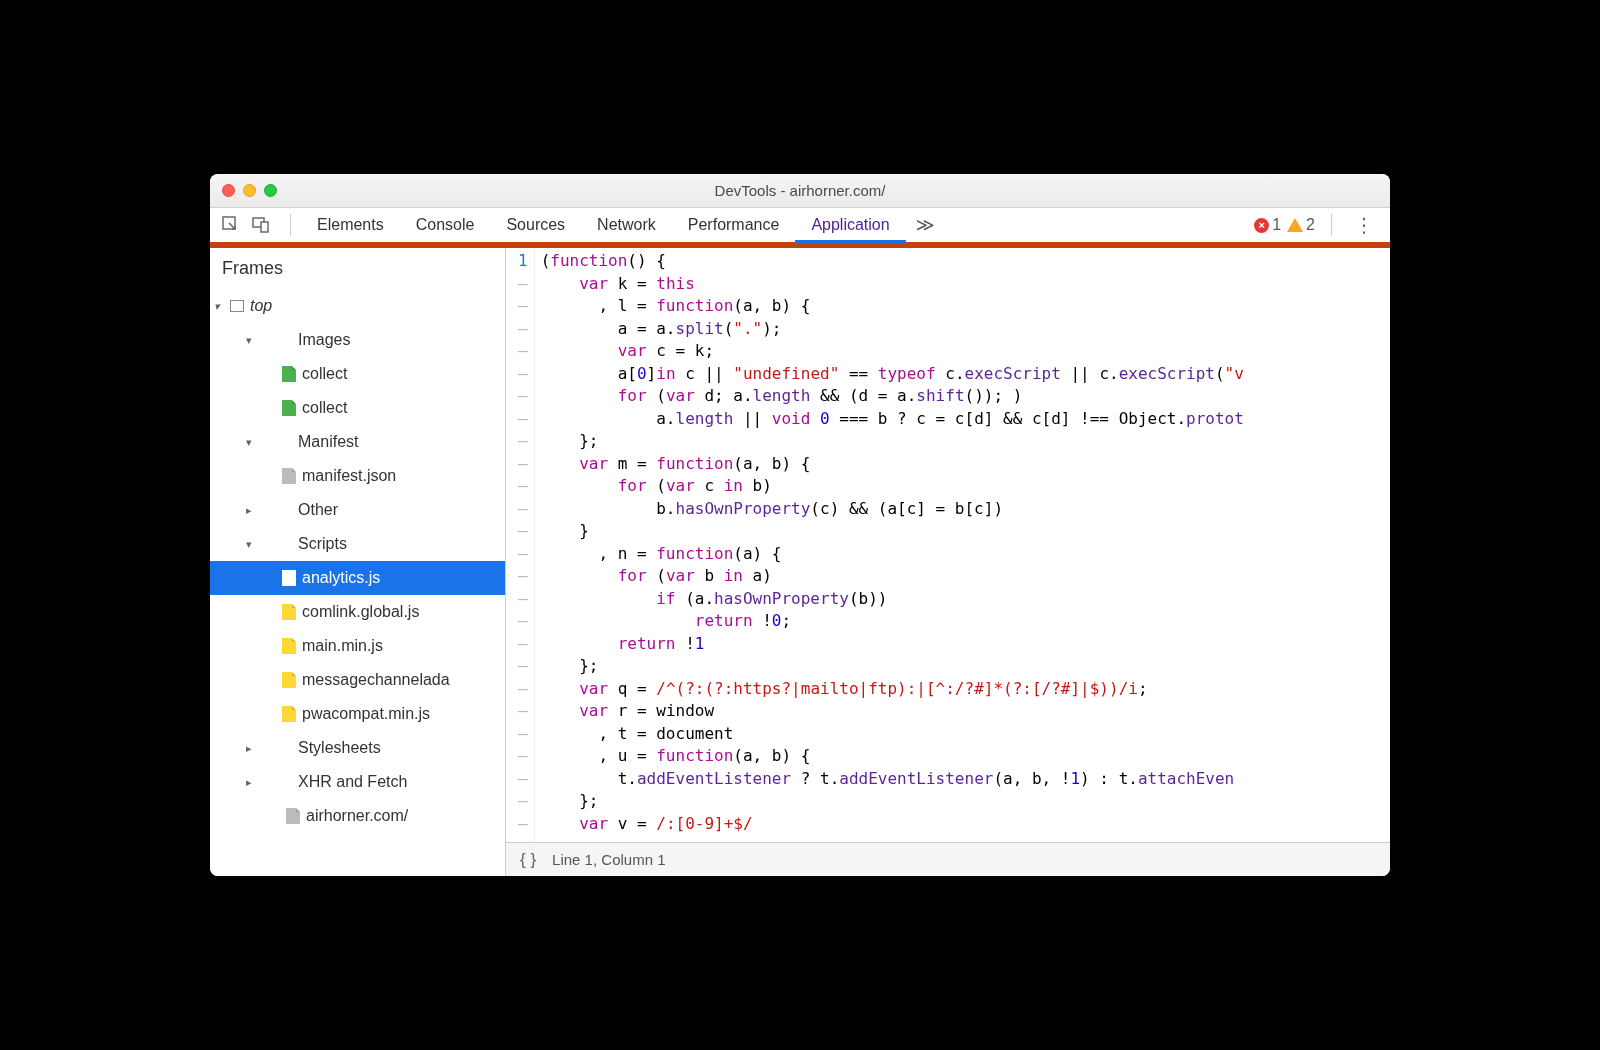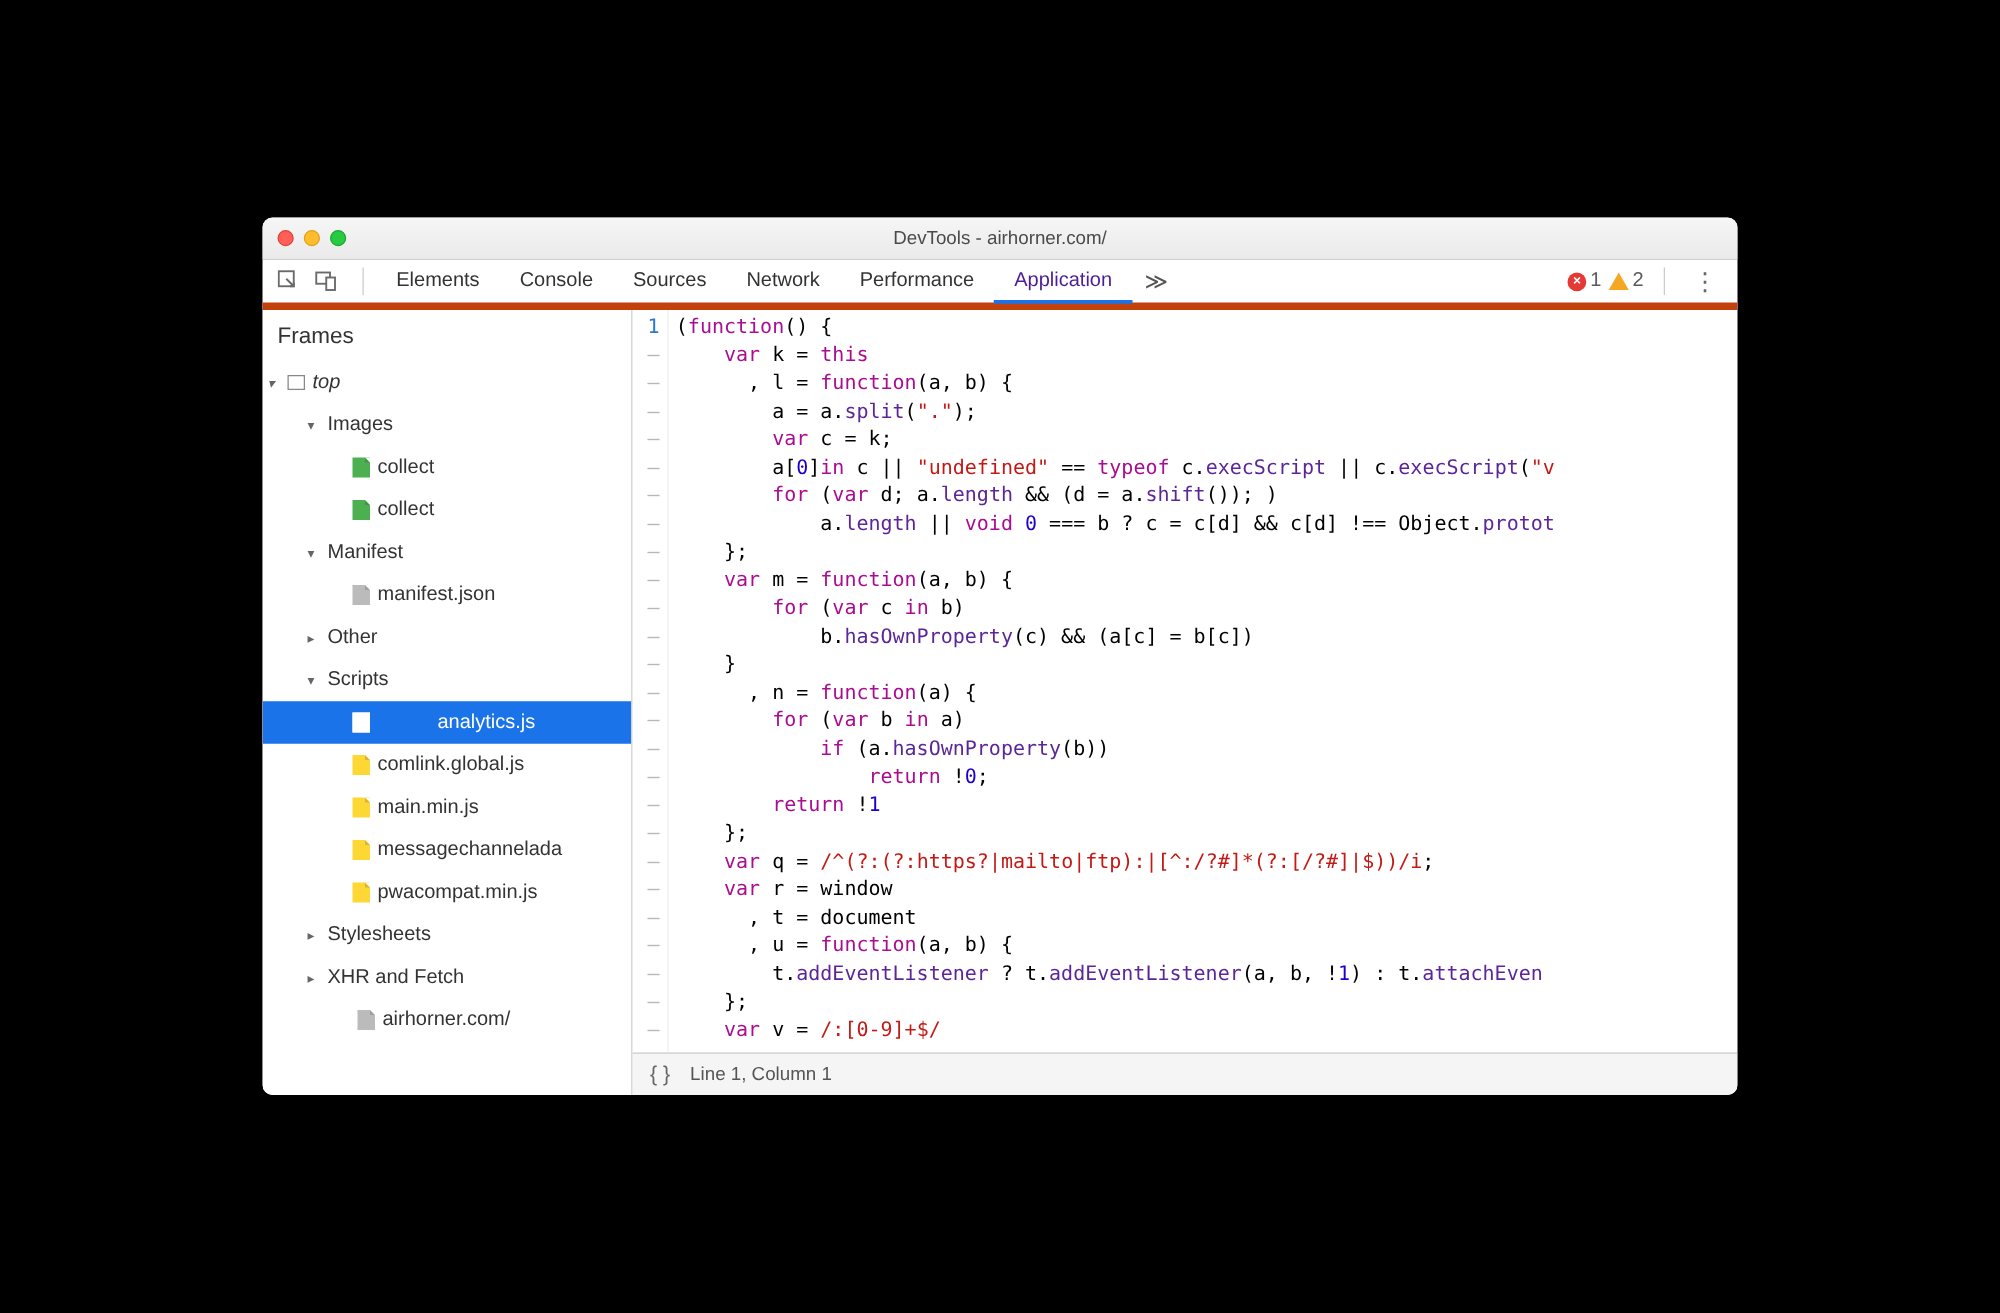--- a/index.html
+++ b/index.html
@@ -54,34 +54,34 @@
   .overflow { margin-left:10px; font-size:18px; color:#555; cursor:pointer;}
   .toolbar-right { margin-left:auto; display:flex; align-items:center; gap:6px;}
   .err-badge { display:flex; align-items:center; gap:3px;}
   .err-circ{ width:15px; height:15px; border-radius:50%; background:#e53935; color:#fff; display:flex; align-items:center; justify-content:center; font-size:11px; font-weight:bold;}
   .warn-tri{ width:0; height:0; border-left:8px solid transparent; border-right:8px solid transparent; border-bottom:14px solid #f5a623; position:relative;}
   .kebab { font-size:20px; color:#666; cursor:pointer; padding:0 6px;}
   .content { flex:1; display:flex; overflow:hidden;}
   .sidebar { width:296px; border-right:1px solid #ccc; overflow-y:auto; background:#fff; font-size:16px; color:#333;}
   .section-header { padding:10px 12px; font-size:18px; color:#333;}
   .tree-row { display:flex; align-items:center; height:34px; cursor:pointer; white-space:nowrap; overflow:hidden;}
-  .tree-row.selected { background:#1a73e8; color:#fff;gap:48px;}
+  .tree-row.selected { background:#1a73e8; color:#fff;}
   .tree-row.selected .file-ico{ filter:brightness(2);}
   .disclosure { width:12px; height:12px; margin-right:4px; display:inline-flex; color:#666;}
   .disclosure::before{content:"▸"; font-size:11px;}
   .disclosure.open::before{content:"▾";}
   .frame-ico{ width:14px; height:12px; border:1.5px solid #888; margin-right:6px;}
   .file-ico{ width:14px; height:16px; margin-right:6px; background:#ddd; position:relative;}
   .file-ico.green{ background:#4caf50;}
   .file-ico.yellow{ background:#fdd835;}
   .file-ico.gray{ background:#bbb;}
   .file-ico.white{ background:#f5f5f5; border:1px solid #bbb;}
   .file-ico::before{content:""; position:absolute; top:0; right:0; border-left:4px solid rgba(0,0,0,0.15); border-top:4px solid #fff;}
   .tree-row.selected .file-ico.white{ background:#fff;}
-  .pad1{padding-left:4px;font-style:italic;} .pad2{padding-left:36px;} .pad3{padding-left:76px;} .pad4{padding-left:72px;text-align:right;}
+  .pad1{padding-left:4px;font-style:italic;} .pad2{padding-left:36px;gap:36px;} .pad3{padding-left:76px;} .pad4{padding-left:72px;text-align:right;}
   .editor-pane{ flex:1; display:flex; flex-direction:column; overflow:hidden;}
   .code-area{ flex:1; display:flex; font-family: Menlo, Consolas, monospace; font-size:16px; line-height:22.5px; overflow:hidden; white-space:pre;}
   .gutter{ background:#fff; text-align:right; padding:2px 6px 2px 12px; color:#2d75d6; border-right:1px solid #eee; user-select:none;}
   .gutter .gl{ height:22.5px;}
   .gutter .fold{ color:#b8b8b8;}
   .codelines{ padding:2px 0 2px 6px; overflow:hidden;}
   .codelines .cl{ height:22.5px;}
   .kw{ color:#aa0d91;}
   .str{ color:#c41a16;}
   .num{ color:#1c00cf;}

